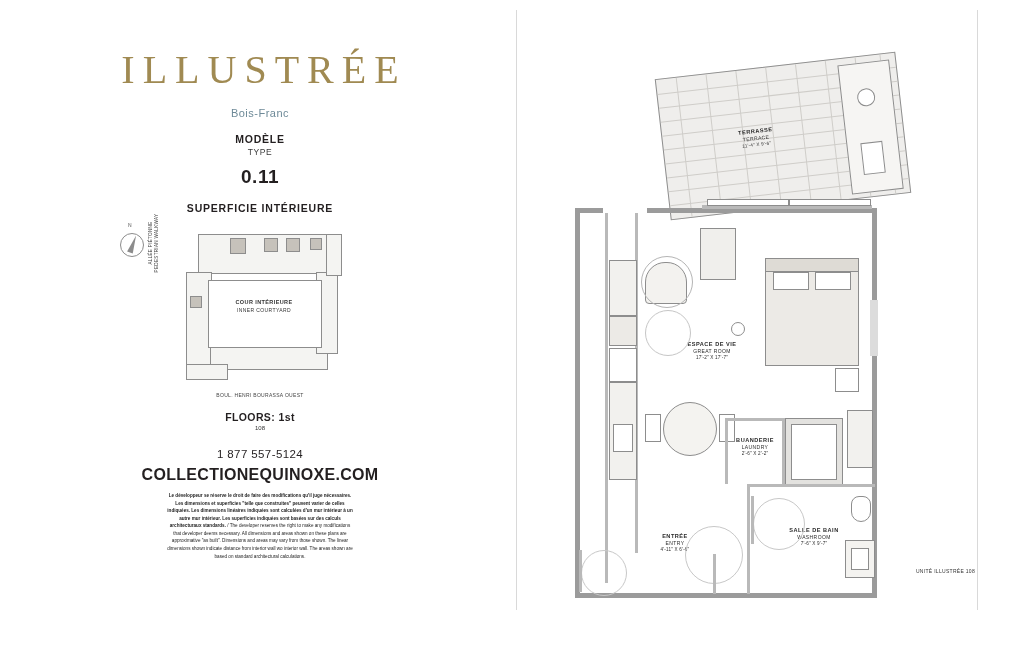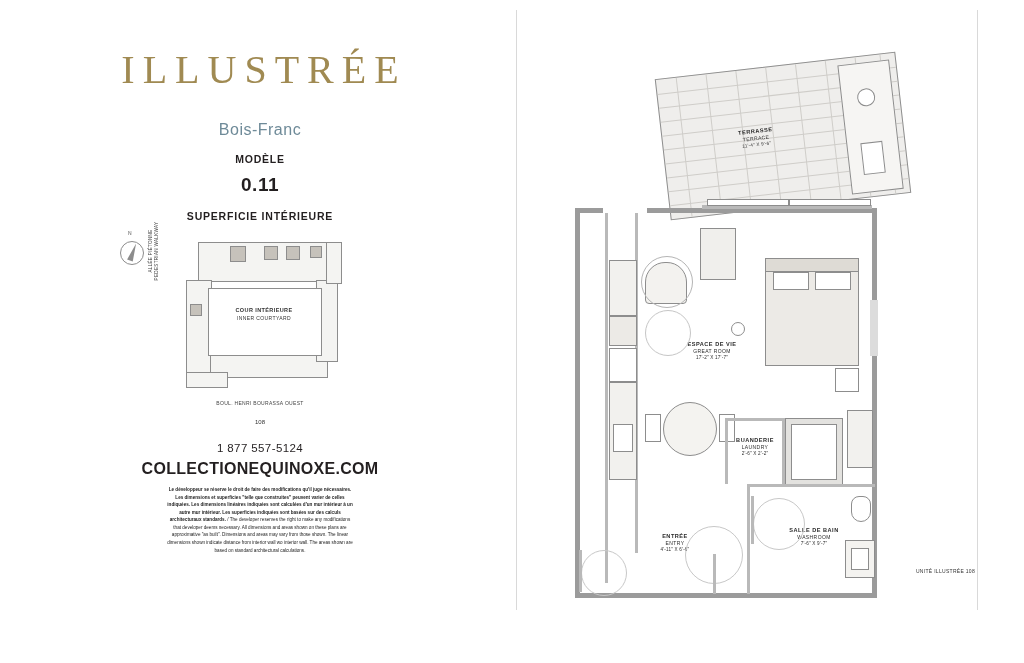--- a/index.html
+++ b/index.html
@@ -40,23 +40,23 @@
     padding-left: 8px;
   }
   .brand-sub {
     font-size: 15px;
     letter-spacing: 7px;
     color: #9b9b93;
     margin-top: 14px;
     padding-left: 6px;
   }
   .brand-loc {
-    font-size: 16px;
+    font-size: 11px;
     color: #6e8a98;
-    margin-top: 28px;
+    margin-top: 14px;
     letter-spacing: 0.5px;
   }
   .lbl-strong {
     font-size: 10.5px;
     font-weight: bold;
     letter-spacing: 0.8px;
     margin-top: 14px;
   }
   .lbl-light {
     font-size: 8.5px;
@@ -321,20 +321,21 @@
 <body>
 
 <div class="page">
 
   <div class="info-panel">
 
     <div class="brand-title">ILLUSTRÉE</div>
     <div class="brand-loc">Bois-Franc</div>
 
     <div class="lbl-strong">MODÈLE</div>
+    <div class="lbl-light">TYPE</div>
     <div class="model-number">0.11</div>
 
 
     <div class="lbl-strong">SUPERFICIE INTÉRIEURE</div>
 
     <div class="keyplan-wrap">
 
       <div class="compass">
         <div class="n-label">N</div>
         <div class="circle"></div>
@@ -361,20 +362,21 @@
           <span>COUR INTÉRIEURE</span><br>
           <span class="en">INNER COURTYARD</span>
         </div>
 
         <div class="kp-left-text" style="white-space:pre-line;">ALLÉE PIÉTONNE
 PEDESTRIAN WALKWAY</div>
         <div class="kp-bottom-text">BOUL. HENRI BOURASSA OUEST</div>
       </div>
     </div>
 
+    <div class="floors-en">FLOORS: 1st</div>
     <div class="floors-code">108</div>
 
     <div class="phone">1 877 557-5124</div>
     <div class="website">COLLECTIONEQUINOXE.COM</div>
 
     <div class="legal">
       <b>Le développeur se réserve le droit de faire des modifications qu'il juge nécessaires.</b><br>
       <b>Les dimensions et superficies "telle que construites" peuvent varier de celles</b><br>
       <b>indiquées. Les dimensions linéaires indiquées sont calculées d'un mur intérieur à un</b><br>
       <b>autre mur intérieur. Les superficies indiquées sont basées sur des calculs</b><br>

